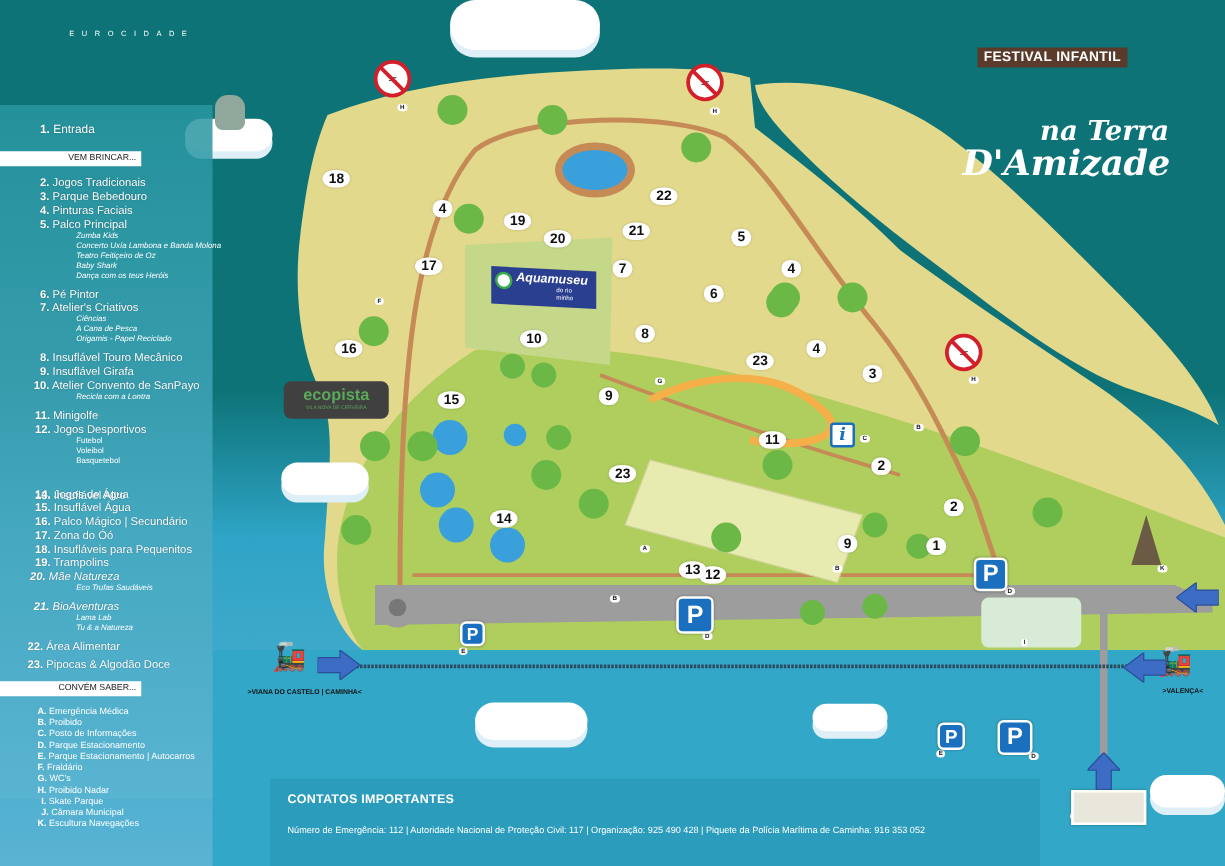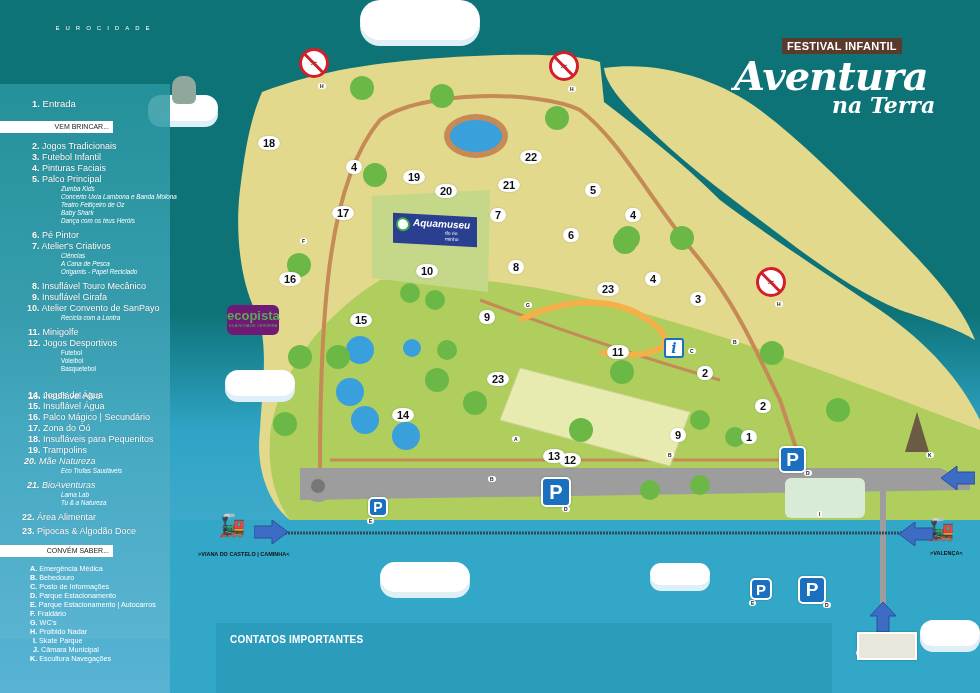--- a/index.html
+++ b/index.html
@@ -112,35 +112,35 @@
 <div class="cloud" style="left:380px;top:562px;width:90px;height:30px"></div>
 <div class="cloud" style="left:650px;top:563px;width:60px;height:22px"></div>
 <div class="cloud" style="left:920px;top:620px;width:60px;height:26px"></div>
 
 <div id="brand">
   <div class="sub">EUROCIDADE</div>
 </div>
 
 <div id="title-area">
   <div class="badge">FESTIVAL INFANTIL</div>
-  <div class="t1">Aventura</div>
   <div class="t2">na Terra</div>
+  <div class="t3">D'Amizade</div>
 </div>
 
 <div id="legend">
 
   <div style="position:absolute;left:172px;top:-8px;width:24px;height:28px;background:#8fa89b;border-radius:10px 10px 6px 6px"></div>
 
   <div class="legend-row" style="left:32px;top:14px;font-size:9.5px">
     <span class="num">1.</span> <span>Entrada</span>
   </div>
   <div class="legend-band" style="top:37px">VEM BRINCAR...</div>
 
   <div class="legend-row" style="left:32px;top:57px"><span class="num">2.</span> <span>Jogos Tradicionais</span></div>
-  <div class="legend-row" style="left:32px;top:68px"><span class="num">3.</span> <span>Futebol Infantil</span></div>
+  <div class="legend-row" style="left:32px;top:68px"><span class="num">3.</span> <span>Parque Bebedouro</span></div>
   <div class="legend-row" style="left:32px;top:79px"><span class="num">4.</span> <span>Pinturas Faciais</span></div>
   <div class="legend-row" style="left:32px;top:90px"><span class="num">5.</span> <span>Palco Principal</span></div>
   <div class="legend-sub" style="top:101px">Zumba Kids</div>
   <div class="legend-sub" style="top:109px">Concerto Uxía Lambona e Banda Molona</div>
   <div class="legend-sub" style="top:117px">Teatro Feitiçeiro de Oz</div>
   <div class="legend-sub" style="top:125px">Baby Shark</div>
   <div class="legend-sub" style="top:133px">Dança com os teus Heróis</div>
 
   <div class="legend-row" style="left:32px;top:146px"><span class="num">6.</span> <span>Pé Pintor</span></div>
   <div class="legend-row" style="left:32px;top:157px"><span class="num">7.</span> <span>Atelier's Criativos</span></div>
@@ -172,21 +172,21 @@
   <div class="legend-row" style="left:27px;top:396px;font-style:italic"><span class="num">21.</span> <span>BioAventuras</span></div>
   <div class="legend-sub" style="top:407px">Lama Lab</div>
   <div class="legend-sub" style="top:415px">Tu &amp; a Natureza</div>
 
   <div class="legend-row" style="left:22px;top:428px"><span class="num">22.</span> <span>Área Alimentar</span></div>
   <div class="legend-row" style="left:22px;top:442px"><span class="num">23.</span> <span>Pipocas &amp; Algodão Doce</span></div>
 
   <div class="legend-band" style="top:461px">CONVÉM SABER...</div>
 
   <div class="know-row" style="top:480px"><b>A.</b><span>Emergência Médica</span></div>
-  <div class="know-row" style="top:489px"><b>B.</b><span>Bebedouro</span></div>
+  <div class="know-row" style="top:489px"><b>B.</b><span>Proibido</span></div>
   <div class="know-row" style="top:498px"><b>C.</b><span>Posto de Informações</span></div>
   <div class="know-row" style="top:507px"><b>D.</b><span>Parque Estacionamento</span></div>
   <div class="know-row" style="top:516px"><b>E.</b><span>Parque Estacionamento | Autocarros</span></div>
   <div class="know-row" style="top:525px"><b>F.</b><span>Fraldário</span></div>
   <div class="know-row" style="top:534px"><b>G.</b><span>WC's</span></div>
   <div class="know-row" style="top:543px"><b>H.</b><span>Proibido Nadar</span></div>
   <div class="know-row" style="top:552px;left:33px"><b>I.</b><span>Skate Parque</span></div>
   <div class="know-row" style="top:561px;left:33px"><b>J.</b><span>Câmara Municipal</span></div>
   <div class="know-row" style="top:570px"><b>K.</b><span>Escultura Navegações</span></div>
 </div>
@@ -200,38 +200,38 @@
 <div class="nosw" style="left:756px;top:267px">
     <span>≈</span>
   </div>
 
 <div style="position:absolute;left:393px;top:215px;width:84px;height:30px;background:#2a3f8f;transform:skewY(3deg);color:#fff;padding:3px 6px">
   <div style="font-size:10px;font-weight:bold;font-style:italic;margin-left:14px">Aquamuseu</div>
   <div style="font-size:5px;margin-left:46px">do rio minho</div>
   <div style="position:absolute;left:3px;top:4px;width:14px;height:14px;border-radius:50%;background:#fff;border:2px solid #3aa94c"></div>
 </div>
 
-<div style="position:absolute;left:227px;top:305px;width:52px;height:30px;background:#701a75;border-radius:6px;text-align:center;padding-top:3px">
+<div style="position:absolute;left:227px;top:305px;width:84px;height:30px;background:#404040;border-radius:6px;text-align:center;padding-top:3px">
   <div style="font-size:13px;color:#5aa85a;font-weight:bold">ecopista</div>
   <div style="font-size:4px;color:#5aa85a">VILA NOVA DE CERVEIRA</div>
 </div>
 
 <div id="markers">
     <div class="pin" style="left: 258px; top: 136px;">18</div>
     <div class="pin" style="left: 346px; top: 160px;">4</div>
     <div class="pin" style="left: 403px; top: 170px;">19</div>
     <div class="pin" style="left: 435px; top: 184px;">20</div>
     <div class="pin" style="left: 498px; top: 178px;">21</div>
     <div class="pin" style="left: 520px; top: 150px;">22</div>
     <div class="pin" style="left: 585px; top: 183px;">5</div>
     <div class="pin" style="left: 332px; top: 206px;">17</div>
     <div class="pin" style="left: 490px; top: 208px;">7</div>
     <div class="pin" style="left: 563px; top: 228px;">6</div>
     <div class="pin" style="left: 625px; top: 208px;">4</div>
-    <div class="pin" style="left: 279px; top: 272px; text-align: right;">16</div>
+    <div class="pin" style="left: 268px; top: 272px; text-align: right;">16</div>
     <div class="pin" style="left: 416px; top: 264px;">10</div>
     <div class="pin" style="left: 508px; top: 260px;">8</div>
     <div class="pin" style="left: 597px; top: 282px;">23</div>
     <div class="pin" style="left: 645px; top: 272px;">4</div>
     <div class="pin" style="left: 690px; top: 292px;">3</div>
     <div class="pin" style="left: 350px; top: 313px;">15</div>
     <div class="pin" style="left: 479px; top: 310px;">9</div>
     <div class="pin" style="left: 607px; top: 345px;">11</div>
     <div class="pin" style="left: 697px; top: 366px;">2</div>
     <div class="pin" style="left: 487px; top: 372px;">23</div>
@@ -288,13 +288,14 @@
 <svg style="position:absolute;left:870px;top:602px" width="26" height="30">
     <polygon points="13,0 26,14 19,14 19,30 7,30 7,14 0,14" fill="#3d6cc4" stroke="#2a4e9a"></polygon>
   </svg>
 
 <div style="position:absolute;left:857px;top:632px;width:60px;height:28px;background:#e9e6dc;border:2px solid #fff;box-shadow:0 0 2px rgba(0,0,0,.3)"></div>
 
 <div style="position:absolute;left:905px;top:412px;width:0;height:0;border-left:12px solid transparent;border-right:12px solid transparent;border-bottom:40px solid #6b5a44"></div>
 
 <div id="contacts">
   <div class="title">CONTATOS IMPORTANTES</div>
+  <div class="line" style="top:36px">Número de Emergência: 112 | Autoridade Nacional de Proteção Civil: 117 | Organização: 925 490 428 | Piquete da Polícia Marítima de Caminha: 916 353 052</div>
 </div>
 
 </body></html>

